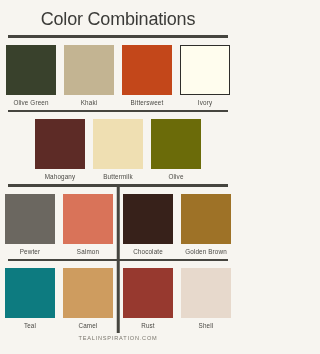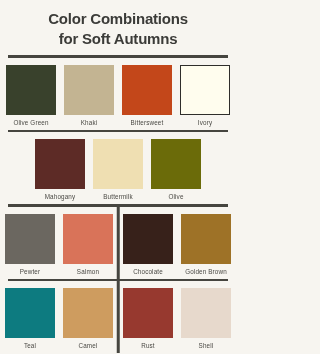--- a/index.html
+++ b/index.html
@@ -21,22 +21,22 @@
     background: #f7f5f0;
     box-sizing: border-box;
   }
 
   
   .title-block {
     padding: 9px 10px 6px 10px;
     text-align: center;
   }
   .title-line {
-    font-size: 15px;
-    font-weight: bold;
+    font-size: 18px;
+    font-weight: normal;
     color: #3b3b38;
     line-height: 20px;
     letter-spacing: -0.2px;
     white-space: nowrap;
   }
 
   
   .hrule {
     height: 2.5px;
     background: #46453f;
@@ -104,21 +104,20 @@
     padding-top: 2px;
   }
 </style>
 </head>
 <body>
 
 <div id="page">
 
   <div class="title-block">
     <div class="title-line">Color Combinations</div>
-    <div class="title-line">for Soft Autumns</div>
   </div>
 
   <div id="rows-container">
       <div class="hrule"></div>
       <div class="row row-pad">
         <div class="cell">
           <div class="swatch" style="background: rgb(57, 65, 44);"></div>
           <div class="sw-label">Olive Green</div>
         </div>
         <div class="cell">

